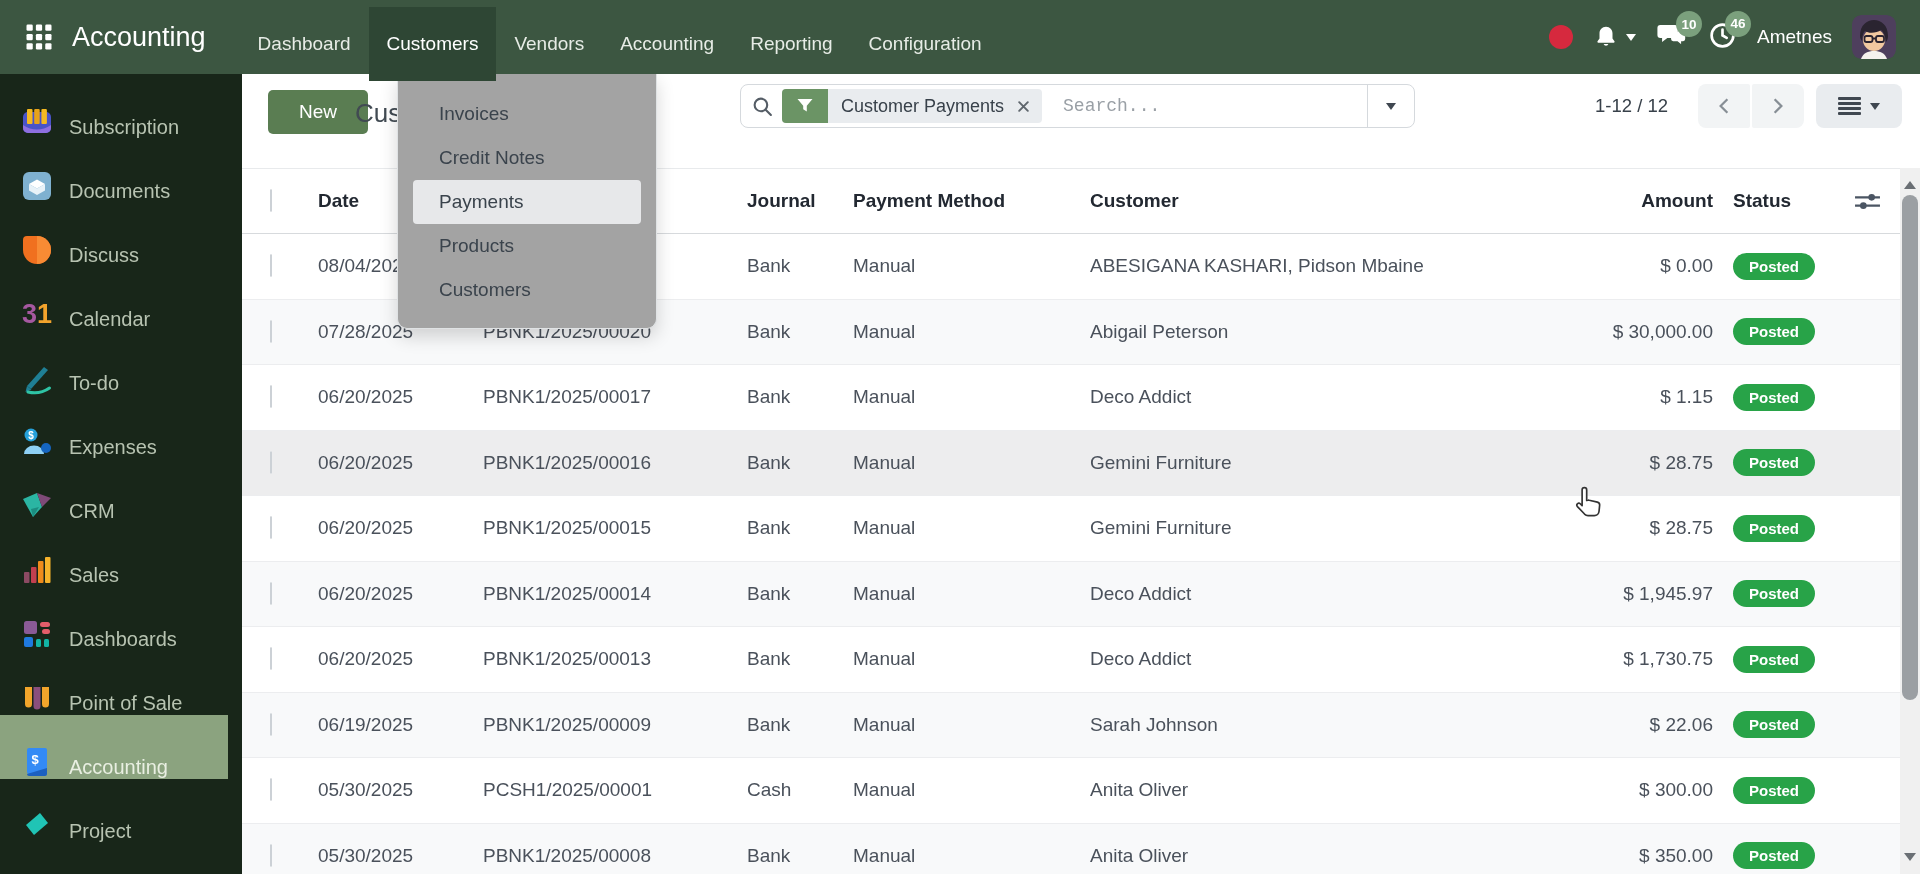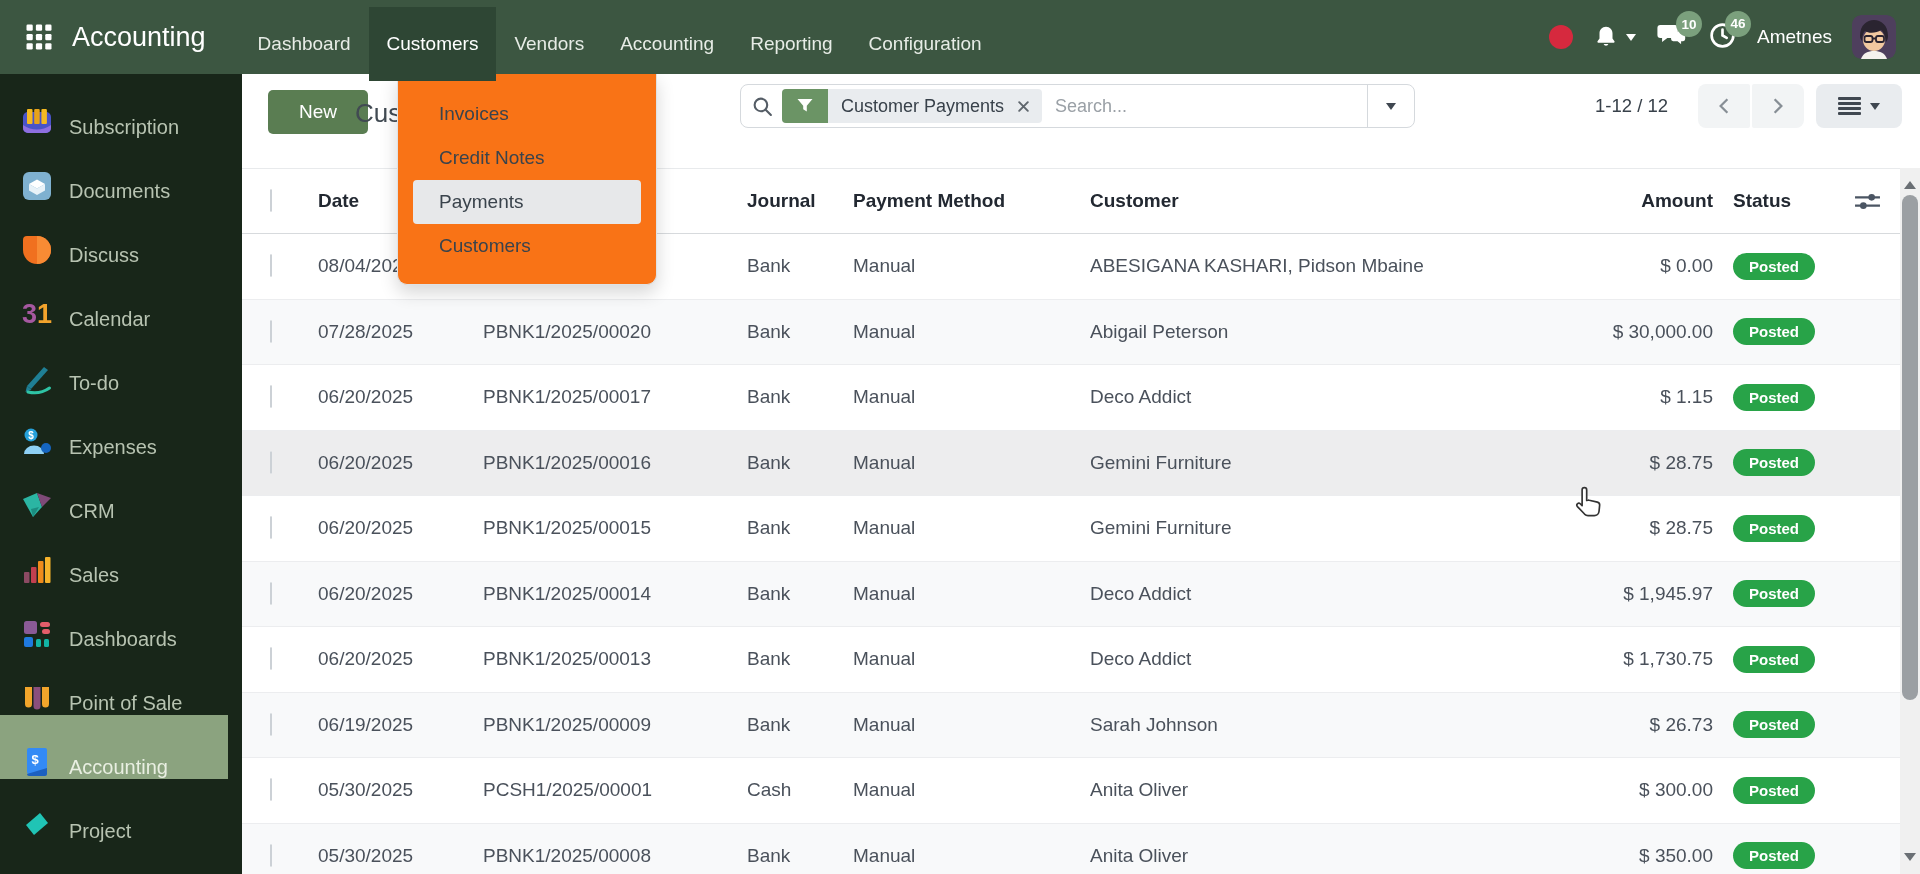--- a/index.html
+++ b/index.html
@@ -49,21 +49,21 @@
                 border:1px solid #d5d9dd; border-radius:8px; display:flex; align-items:center;
                 background:#fff; }
   .search-icon { margin-left:11px; display:flex; }
   .facet { margin-left:9px; display:flex; height:34px; background:#e9ecef; border-radius:4px;
            overflow:hidden; align-items:center; }
   .facet-funnel { width:46px; height:34px; background:#6b9465; display:flex; align-items:center;
                   justify-content:center; }
   .facet-label { padding:0 13px; font-size:18px; color:#38414a; white-space:nowrap; }
   .facet-close { padding-right:12px; display:flex; cursor:pointer; }
   .search-input { flex:1; border:none; outline:none; font-size:18px; color:#333;
-                  padding-left:13px; background:transparent; font-family:Liberation Sans, sans-serif; }
+                  padding-left:21px; background:transparent; font-family:Liberation Mono, monospace; }
   .search-input::placeholder { color:#9aa0a6; }
   .search-caret { width:47px; height:42px; border-left:1px solid #d5d9dd; display:flex;
                   align-items:center; justify-content:center; color:#3f4750; cursor:pointer; }
   .pager-text { position:absolute; left:1353px; top:10px; height:44px; line-height:44px;
                 font-size:18.5px; color:#38414a; cursor:pointer; }
   .pager-btn { position:absolute; top:10px; width:52px; height:44px; background:#f2f4f5;
                border:none; border-radius:8px; display:flex; align-items:center;
                justify-content:center; cursor:pointer; }
   .pager-prev { left:1456px; border-radius:8px 2px 2px 8px; }
   .pager-next { left:1510px; border-radius:2px 8px 8px 2px; }
@@ -89,21 +89,21 @@
               background:#fff; cursor:pointer; }
   .c-amount { text-align:right; padding-right:8px; white-space:nowrap; }
   .c-status { padding-left:12px; }
   .c-txt { white-space:nowrap; overflow:hidden; }
   .badge-pill { display:inline-block; background:#28a348; color:#fff; font-size:15px; font-weight:700;
                 padding:5px 16px; border-radius:16px; }
   .opt-cols { position:absolute; top:110px; left:1608px; width:34px; height:34px; display:flex;
               align-items:center; justify-content:center; cursor:pointer; z-index:6; }
 
   
-  .dropdown { position:absolute; left:155px; top:0; width:260px; background:#f97316;
+  .dropdown { position:absolute; left:155px; top:0; width:260px; background:#a3a3a3;
               border:1px solid #dfe2e4; border-top:none; border-radius:0 0 10px 10px;
               box-shadow:0 8px 18px rgba(0,0,0,.16); padding:18px 0 16px; z-index:50; }
   .dd-item { height:44px; line-height:44px; margin:0 15px; padding-left:26px; font-size:19px;
              color:#3a434c; border-radius:4px; cursor:pointer; white-space:nowrap; }
   .dd-item.hl { background:#e7e8ea; }
 
   
   .scrollbar { position:absolute; left:1658px; top:94px; width:20px; height:706px; background:#f0f0f0; }
   .sb-arrow { position:absolute; left:0; width:20px; height:20px; display:flex; align-items:center;
               justify-content:center; cursor:pointer; }
@@ -466,21 +466,21 @@
         </div>
         <div></div>
       </div>
       <div class="tr grid-cols">
         <div class="c-cb"><span class="checkbox"></span></div>
         <div class="c-txt">06/19/2025</div>
         <div class="c-txt">PBNK1/2025/00009</div>
         <div class="c-txt">Bank</div>
         <div class="c-txt">Manual</div>
         <div class="c-txt">Sarah Johnson</div>
-        <div class="c-amount">$ 26.73</div>
+        <div class="c-amount">$ 22.06</div>
         <div class="c-status">
           <span class="badge-pill">Posted</span>
         </div>
         <div></div>
       </div>
       <div class="tr grid-cols">
         <div class="c-cb"><span class="checkbox"></span></div>
         <div class="c-txt">05/30/2025</div>
         <div class="c-txt">PCSH1/2025/00001</div>
         <div class="c-txt">Cash</div>
@@ -504,20 +504,21 @@
           <span class="badge-pill">Posted</span>
         </div>
         <div></div>
       </div>
   </div>
 
   <div class="dropdown">
     <div class="dd-item">Invoices</div>
     <div class="dd-item">Credit Notes</div>
     <div class="dd-item hl">Payments</div>
+    <div class="dd-item">Products</div>
     <div class="dd-item">Customers</div>
   </div>
 
   <div class="scrollbar">
     <span class="sb-arrow sb-up">
         <span class="tri-up"></span>
       </span>
     <span class="sb-thumb"></span>
     <span class="sb-arrow sb-down">
         <span class="tri-down"></span>

